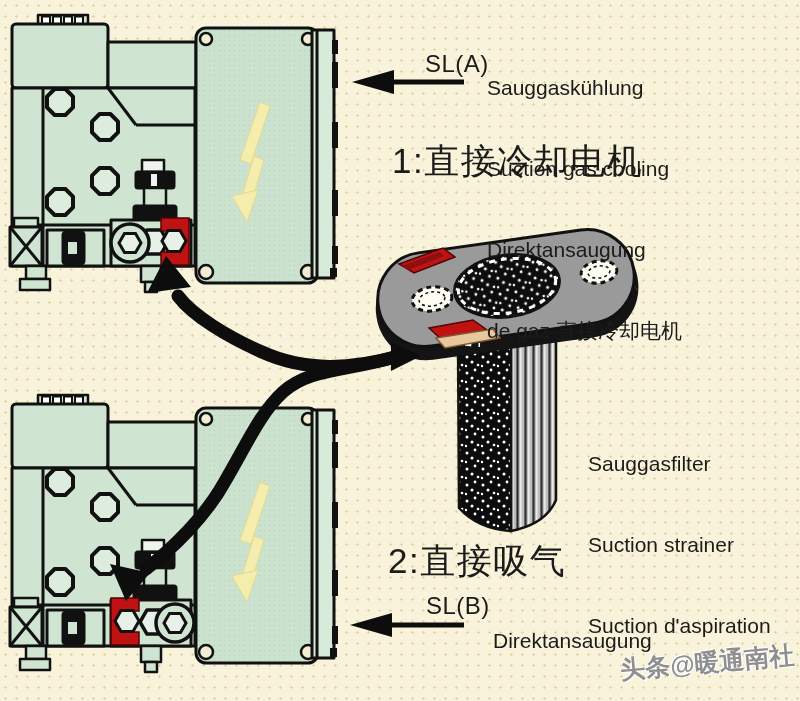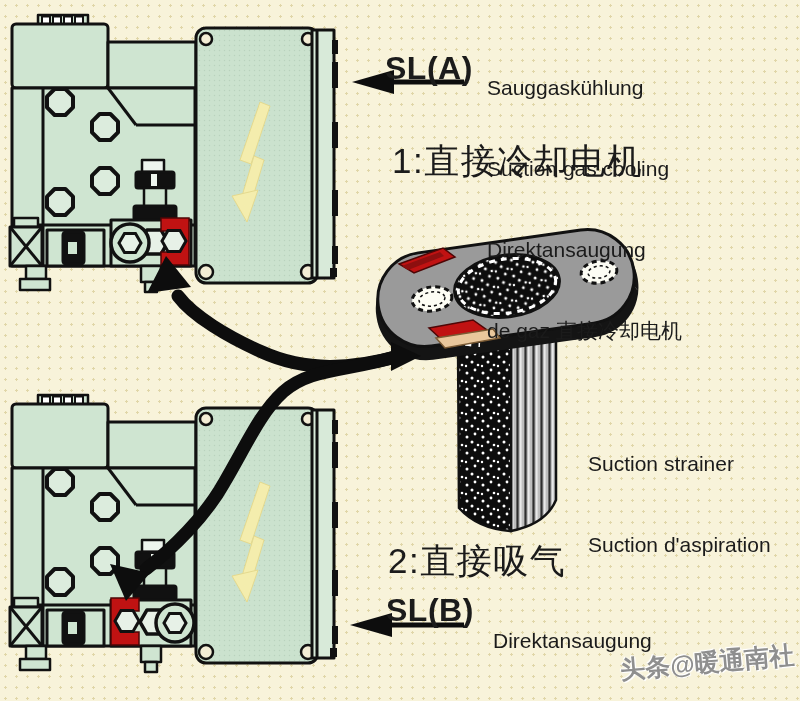--- a/index.html
+++ b/index.html
@@ -8,21 +8,21 @@
     width:800px;height:701px;
     overflow:hidden;
     background-color:#f8f3da;
     background-image:radial-gradient(#e0d6a8 1.2px, rgba(0,0,0,0) 1.4px);
     background-size:11px 11px;
     font-family:"Liberation Sans", sans-serif;
   }
   svg{position:absolute;left:0;top:0;}
   .t{position:absolute;color:#1b1b1b;white-space:pre;}
   .lang{font-size:21px;line-height:27px;}
-  .sl{font-size:32px;font-weight:bold;letter-spacing:.5px;}
+  .sl{font-size:24px;font-weight:normal;letter-spacing:.5px;margin-left:40px;}
   .zh{font-size:35px;letter-spacing:1.5px;font-weight:400;}
   .pos-opt1{left:487px;top:20px;}
   .pos-sla{left:385px;top:50px;}
   .pos-t1{left:392px;top:138px;}
   .pos-strainer{left:588px;top:396px;}
   .pos-t2{left:388px;top:538px;}
   .pos-slb{left:386px;top:592px;}
   .pos-opt2{left:493px;top:578px;line-height:25px;}
   .watermark{
     left:620px;top:646px;font-size:25px;font-weight:bold;color:#8f8f8f;
@@ -195,20 +195,21 @@
 <div class="t lang pos-opt1">
   <div>Sauggaskühlung</div>
   <div>Suction gas cooling</div>
   <div>Direktansaugung</div>
   <div>de gaz 直接冷却电机</div>
 </div>
 
 <div class="t zh pos-t1">1:直接冷却电机</div>
 
 <div class="t lang pos-strainer">
+  <div>Sauggasfilter</div>
   <div>Suction strainer</div>
   <div>Suction d'aspiration</div>
 </div>
 
 <div class="t zh pos-t2">2:直接吸气</div>
 
 <div class="t sl pos-slb">SL(B)</div>
 
 <div class="t lang pos-opt2">
   <div>Direktansaugung</div>

